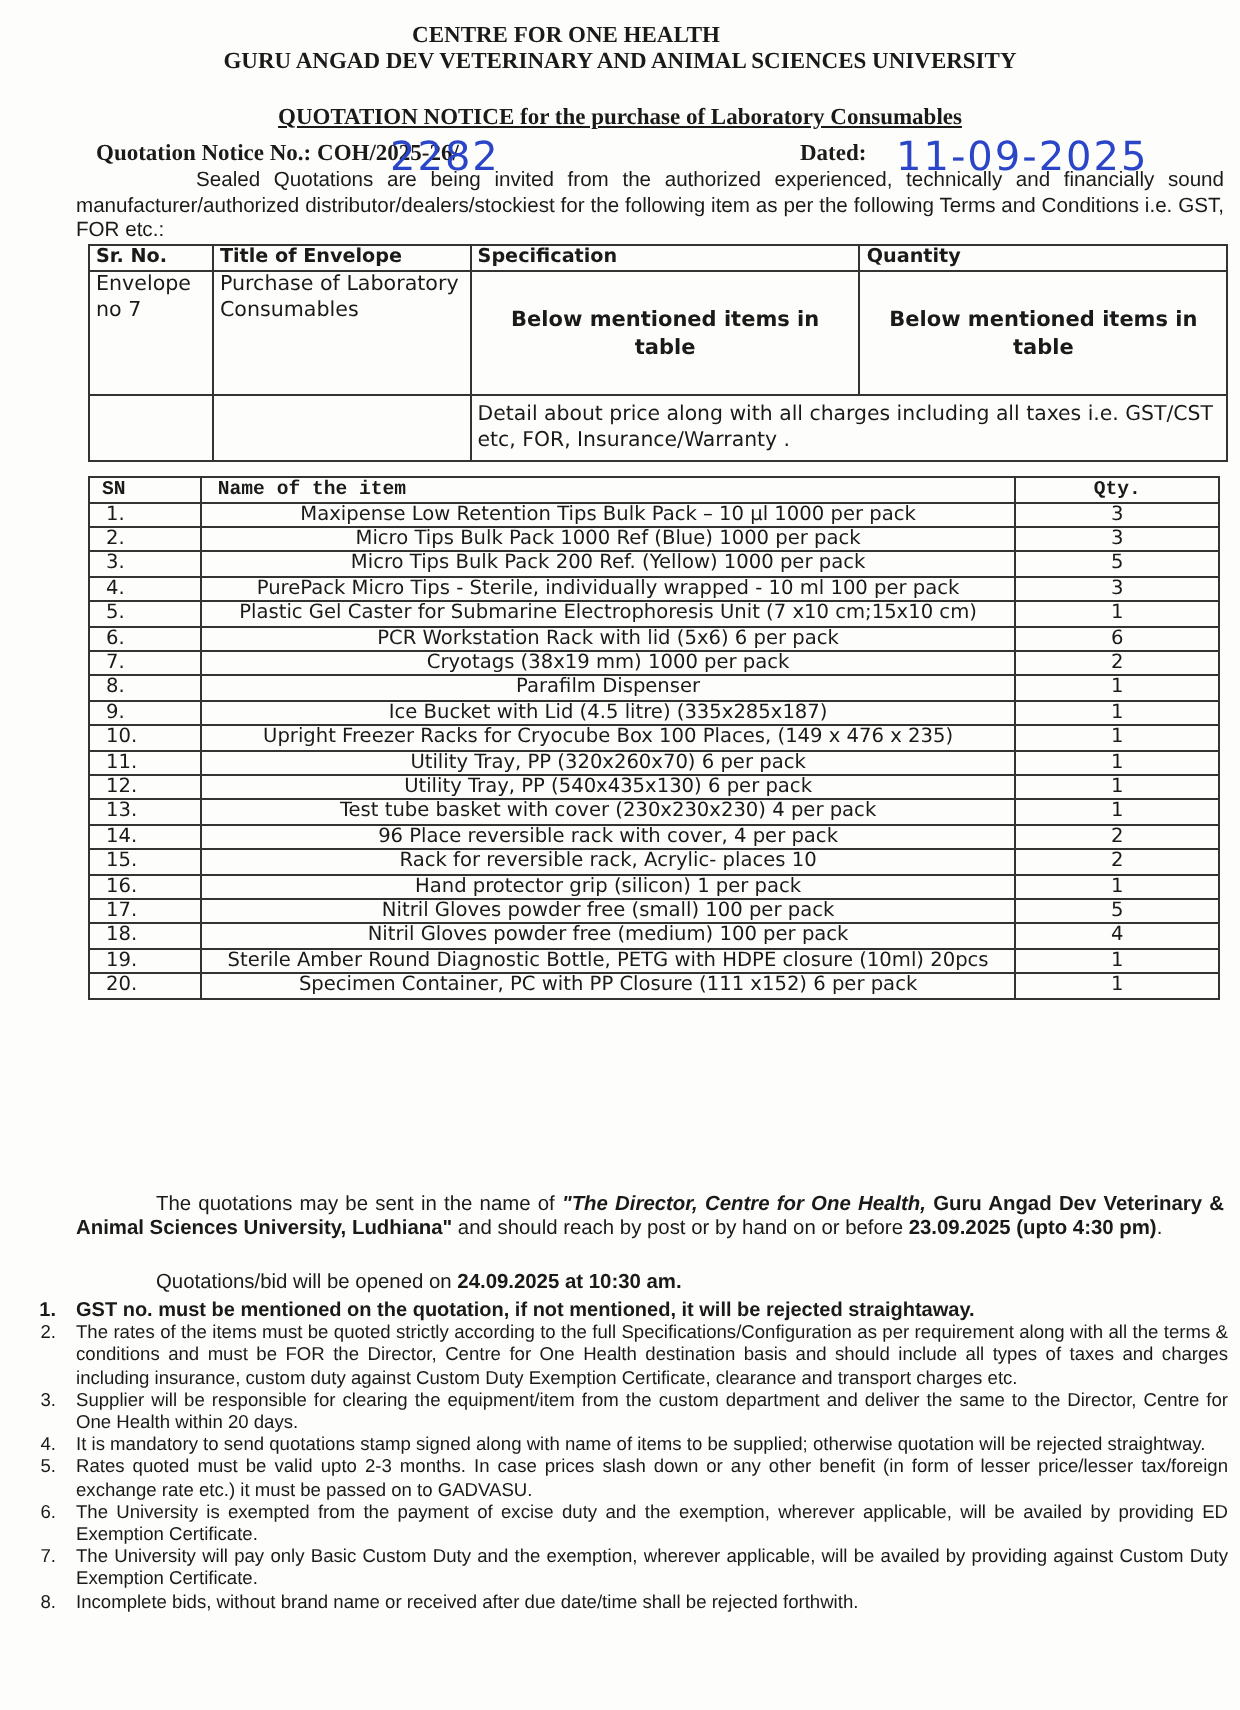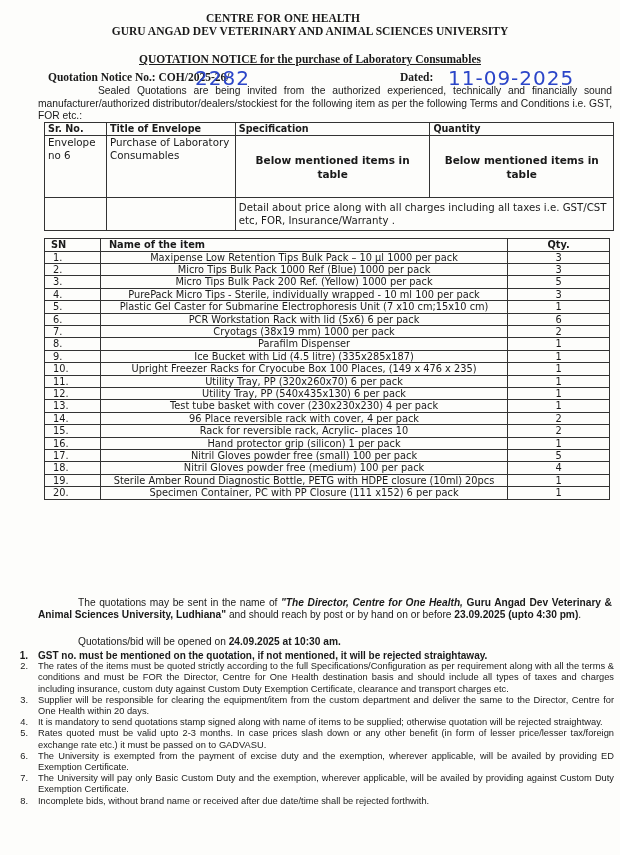--- a/index.html
+++ b/index.html
@@ -20,21 +20,21 @@
   .intro { position: absolute; left: 38px; top: 85px; width: 574px; font-family: "Liberation Sans", sans-serif; font-size: 10.3px; line-height: 12.5px; text-align: justify; }
   .intro .ind { display: inline-block; width: 60px; }
 
   table { border-collapse: collapse; position: absolute; }
   td, th { border: 1px solid #333; font-family: "DejaVu Sans", sans-serif; font-size: 9.6px; vertical-align: top; padding: 0 3px; line-height: 11.5px; }
   .t1 { left: 44px; top: 122px; width: 570px; border-radius: 24px; }
   .t1 th { font-weight: bold; text-align: left; height: 13px; }
   .t1 th.c { text-align: left; }
   .t1 .bigb { font-weight: bold; font-size: 10.5px; text-align: center; vertical-align: middle; line-height: 14px; }
   .t2 { left: 44px; top: 238px; width: 566px; }
-  .t2 th { font-weight: bold; text-align: left; height: 12px; font-size: 9.8px; }
+  .t2 th { font-weight: bold; text-align: left; height: 12px; font-size: 9.8px; font-family: Liberation Mono, monospace; }
   .t2 td { text-align: center; height: 11.8px; font-size: 9.8px; line-height: 11.4px; }
   .t2 td.sn { text-align: left; padding-left: 8px; }
   .t2 th.q { text-align: center; vertical-align: bottom; }
 
   .para { position: absolute; font-family: "Liberation Sans", sans-serif; font-size: 10.2px; line-height: 12.4px; }
   .p1 { left: 38px; top: 597px; width: 574px; text-align: justify; }
   .p1 .ind { display: inline-block; width: 40px; }
   .p2 { left: 78px; top: 636px; }
   .terms { position: absolute; left: 8px; top: 650px; width: 606px; font-family: "Liberation Sans", sans-serif; font-size: 9.3px; line-height: 11.2px; }
   .term { position: relative; padding-left: 30px; margin-bottom: 0px; text-align: justify; }
@@ -69,21 +69,21 @@
         <col style="width:184px">
       </colgroup>
     <tbody>
         <tr>
       <th>Sr. No.</th>
       <th>Title of Envelope</th>
       <th class="c">Specification</th>
       <th class="c">Quantity</th>
     </tr>
     <tr style="height:62px">
-      <td style="font-size:10.3px;line-height:13px;">Envelope no 6</td>
+      <td style="font-size:10.3px;line-height:13px;">Envelope no 7</td>
       <td style="font-size:10.3px;line-height:13px;margin-left:18px;">Purchase of Laboratory Consumables</td>
       <td class="bigb">Below mentioned items in table</td>
       <td class="bigb">Below mentioned items in table</td>
     </tr>
     <tr style="height:33px">
       <td></td>
       <td></td>
       <td colspan="2" style="font-size:10.2px;line-height:13px;padding-top:3px;">Detail about price along with all charges including all taxes i.e. GST/CST etc, FOR, Insurance/Warranty .</td>
     </tr>
   </tbody>

